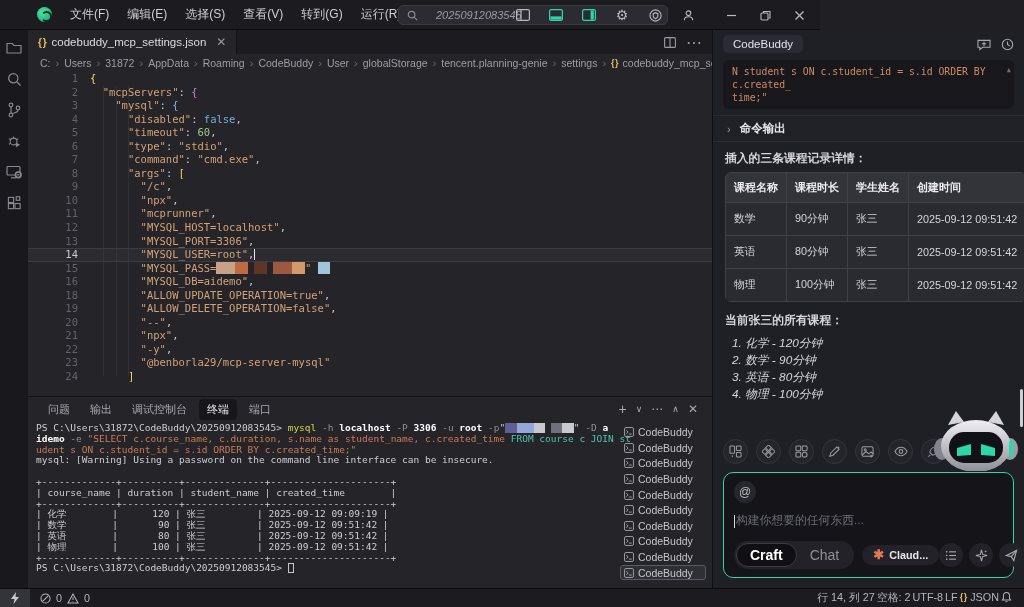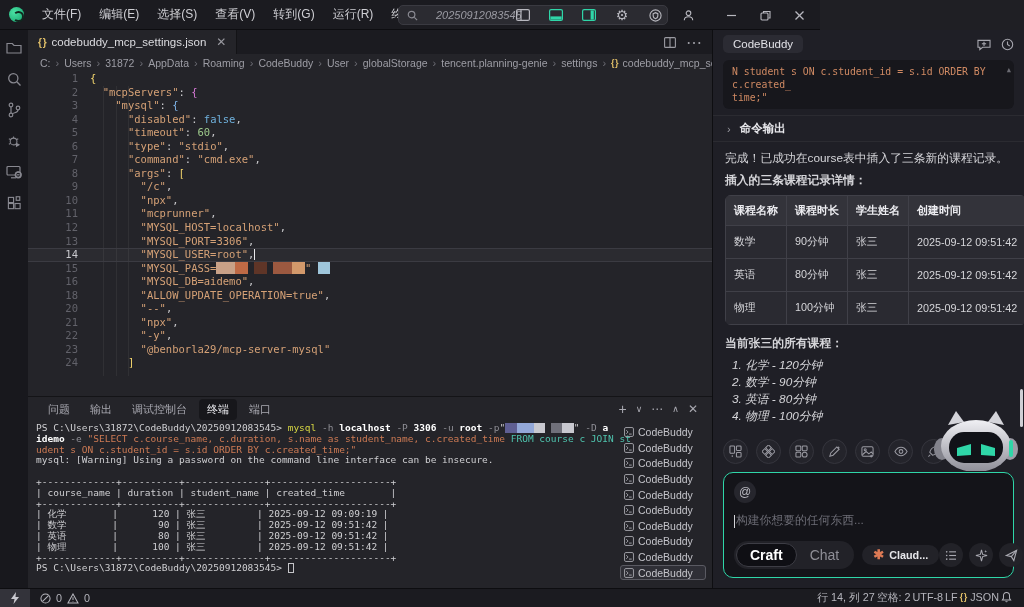--- a/index.html
+++ b/index.html
@@ -1,21 +1,21 @@
 <!DOCTYPE html>
 <html><head>
 <meta charset="utf-8">
 <style>
   html,body{margin:0;padding:0;background:#0c0c0e;}
   *{box-sizing:border-box;font-family:"Liberation Sans",sans-serif;}
   .mono,.mono *{font-family:"DejaVu Sans Mono",monospace;}
   .app{position:relative;width:1024px;height:607px;background:#1f1f24;overflow:hidden;color:#cfcfd4;}
 
   
-  .titlebar{position:absolute;left:0;top:0;width:820px;height:30px;background:#1b1b20;border-bottom:1px solid #0d0d10;display:flex;align-items:center;}
+  .titlebar{position:absolute;left:0;top:0;width:820px;height:30px;background:#1b1b20;border-bottom:1px solid #0d0d10;display:flex;align-items:center;padding-left:28px;}
   .logo{width:15px;height:15px;border-radius:50%;background:radial-gradient(circle at 35% 35%,#4ae2a4,#14a06b);margin:0 10px 0 9px;position:relative;}
   .logo:after{content:"";position:absolute;left:4px;top:4px;width:7px;height:7px;border-radius:50%;border:2px solid #10271e;border-left-color:transparent;}
   .menus{display:flex;align-items:center;gap:2px;}
   .menu-item{font-size:12px;color:#cfcfd4;padding:3px 8px;border-radius:4px;cursor:default;}
   .navarrows{display:flex;align-items:center;gap:14px;margin-left:14px;color:#8a8a90;font-size:14px;}
   .searchbox{position:absolute;left:398px;top:5px;width:270px;height:20px;background:#2b2b31;border:1px solid #3a3a41;border-radius:5px;display:flex;align-items:center;gap:18px;padding:0 8px;color:#9b9ba3;font-size:11px;font-style:italic;}
   .tb-right{position:absolute;right:6px;top:0;height:30px;display:flex;align-items:center;gap:7px;}
   .tb-ic{width:26px;height:24px;display:flex;align-items:center;justify-content:center;color:#b8b8bf;}
   .teal{color:#2fd6a8 !important;}
   .winctl{display:flex;align-items:center;gap:4px;margin-left:8px;}
@@ -289,20 +289,21 @@
         <div class="cl"><span class="ln">8</span><span class="lt mono"><span class="c-p">      </span><span class="c-s">"args"</span><span class="c-p">: </span><span class="c-b1">[</span></span></div>
         <div class="cl"><span class="ln">9</span><span class="lt mono"><span class="c-p">        </span><span class="c-s">"/c"</span><span class="c-p">,</span></span></div>
         <div class="cl"><span class="ln">10</span><span class="lt mono"><span class="c-p">        </span><span class="c-s">"npx"</span><span class="c-p">,</span></span></div>
         <div class="cl"><span class="ln">11</span><span class="lt mono"><span class="c-p">        </span><span class="c-s">"mcprunner"</span><span class="c-p">,</span></span></div>
         <div class="cl"><span class="ln">12</span><span class="lt mono"><span class="c-p">        </span><span class="c-s">"MYSQL_HOST=localhost"</span><span class="c-p">,</span></span></div>
         <div class="cl"><span class="ln">13</span><span class="lt mono"><span class="c-p">        </span><span class="c-s">"MYSQL_PORT=3306"</span><span class="c-p">,</span></span></div>
         <div class="cl cur"><span class="ln">14</span><span class="lt mono"><span class="c-p">        </span><span class="c-s">"MYSQL_USER=root"</span><span class="c-p">,</span><span class="caret"></span></span></div>
         <div class="cl"><span class="ln">15</span><span class="lt mono"><span class="c-p">        </span><span class="c-s">"MYSQL_PASS=</span><span class="c-rA">   </span><span class="c-rB">  </span><span class="c-p"> </span><span class="c-rC">  </span><span class="c-p"> </span><span class="c-rD">   </span><span class="c-rE">  </span><span class="c-s">"</span><span class="c-p"> </span><span class="c-rF">  </span></span></div>
         <div class="cl"><span class="ln">16</span><span class="lt mono"><span class="c-p">        </span><span class="c-s">"MYSQL_DB=aidemo"</span><span class="c-p">,</span></span></div>
         <div class="cl"><span class="ln">18</span><span class="lt mono"><span class="c-p">        </span><span class="c-s">"ALLOW_UPDATE_OPERATION=true"</span><span class="c-p">,</span></span></div>
+        <div class="cl"><span class="ln">19</span><span class="lt mono"><span class="c-p">        </span><span class="c-s">"ALLOW_DELETE_OPERATION=false"</span><span class="c-p">,</span></span></div>
         <div class="cl"><span class="ln">20</span><span class="lt mono"><span class="c-p">        </span><span class="c-s">"--"</span><span class="c-p">,</span></span></div>
         <div class="cl"><span class="ln">21</span><span class="lt mono"><span class="c-p">        </span><span class="c-s">"npx"</span><span class="c-p">,</span></span></div>
         <div class="cl"><span class="ln">22</span><span class="lt mono"><span class="c-p">        </span><span class="c-s">"-y"</span><span class="c-p">,</span></span></div>
         <div class="cl"><span class="ln">23</span><span class="lt mono"><span class="c-p">        </span><span class="c-s">"@benborla29/mcp-server-mysql"</span></span></div>
         <div class="cl"><span class="ln">24</span><span class="lt mono"><span class="c-p">      </span><span class="c-b1">]</span></span></div>
       </div>
   </div>
 
   <div class="panel">
     <div class="paneltabs">
@@ -463,21 +464,20 @@
 
     <div class="codeblock mono"><span style="white-space:pre-wrap;">N student s ON c.student_id = s.id ORDER BY c.created_
 time;"</span><span class="scrollup">▲</span></div>
 
     <div class="outputrow">
       <span class="chev">›</span>
       <span class="lbl">命令输出</span>
     </div>
 
     <div class="messages">
-      <p>完成！已成功在course表中插入了三条新的课程记录。</p>
       <p class="msg-b">插入的三条课程记录详情：</p>
       <table class="chattable">
         <thead>
             <tr>
               <th>课程名称</th>
               <th>课程时长</th>
               <th>学生姓名</th>
               <th>创建时间</th>
             </tr>
           </thead>

